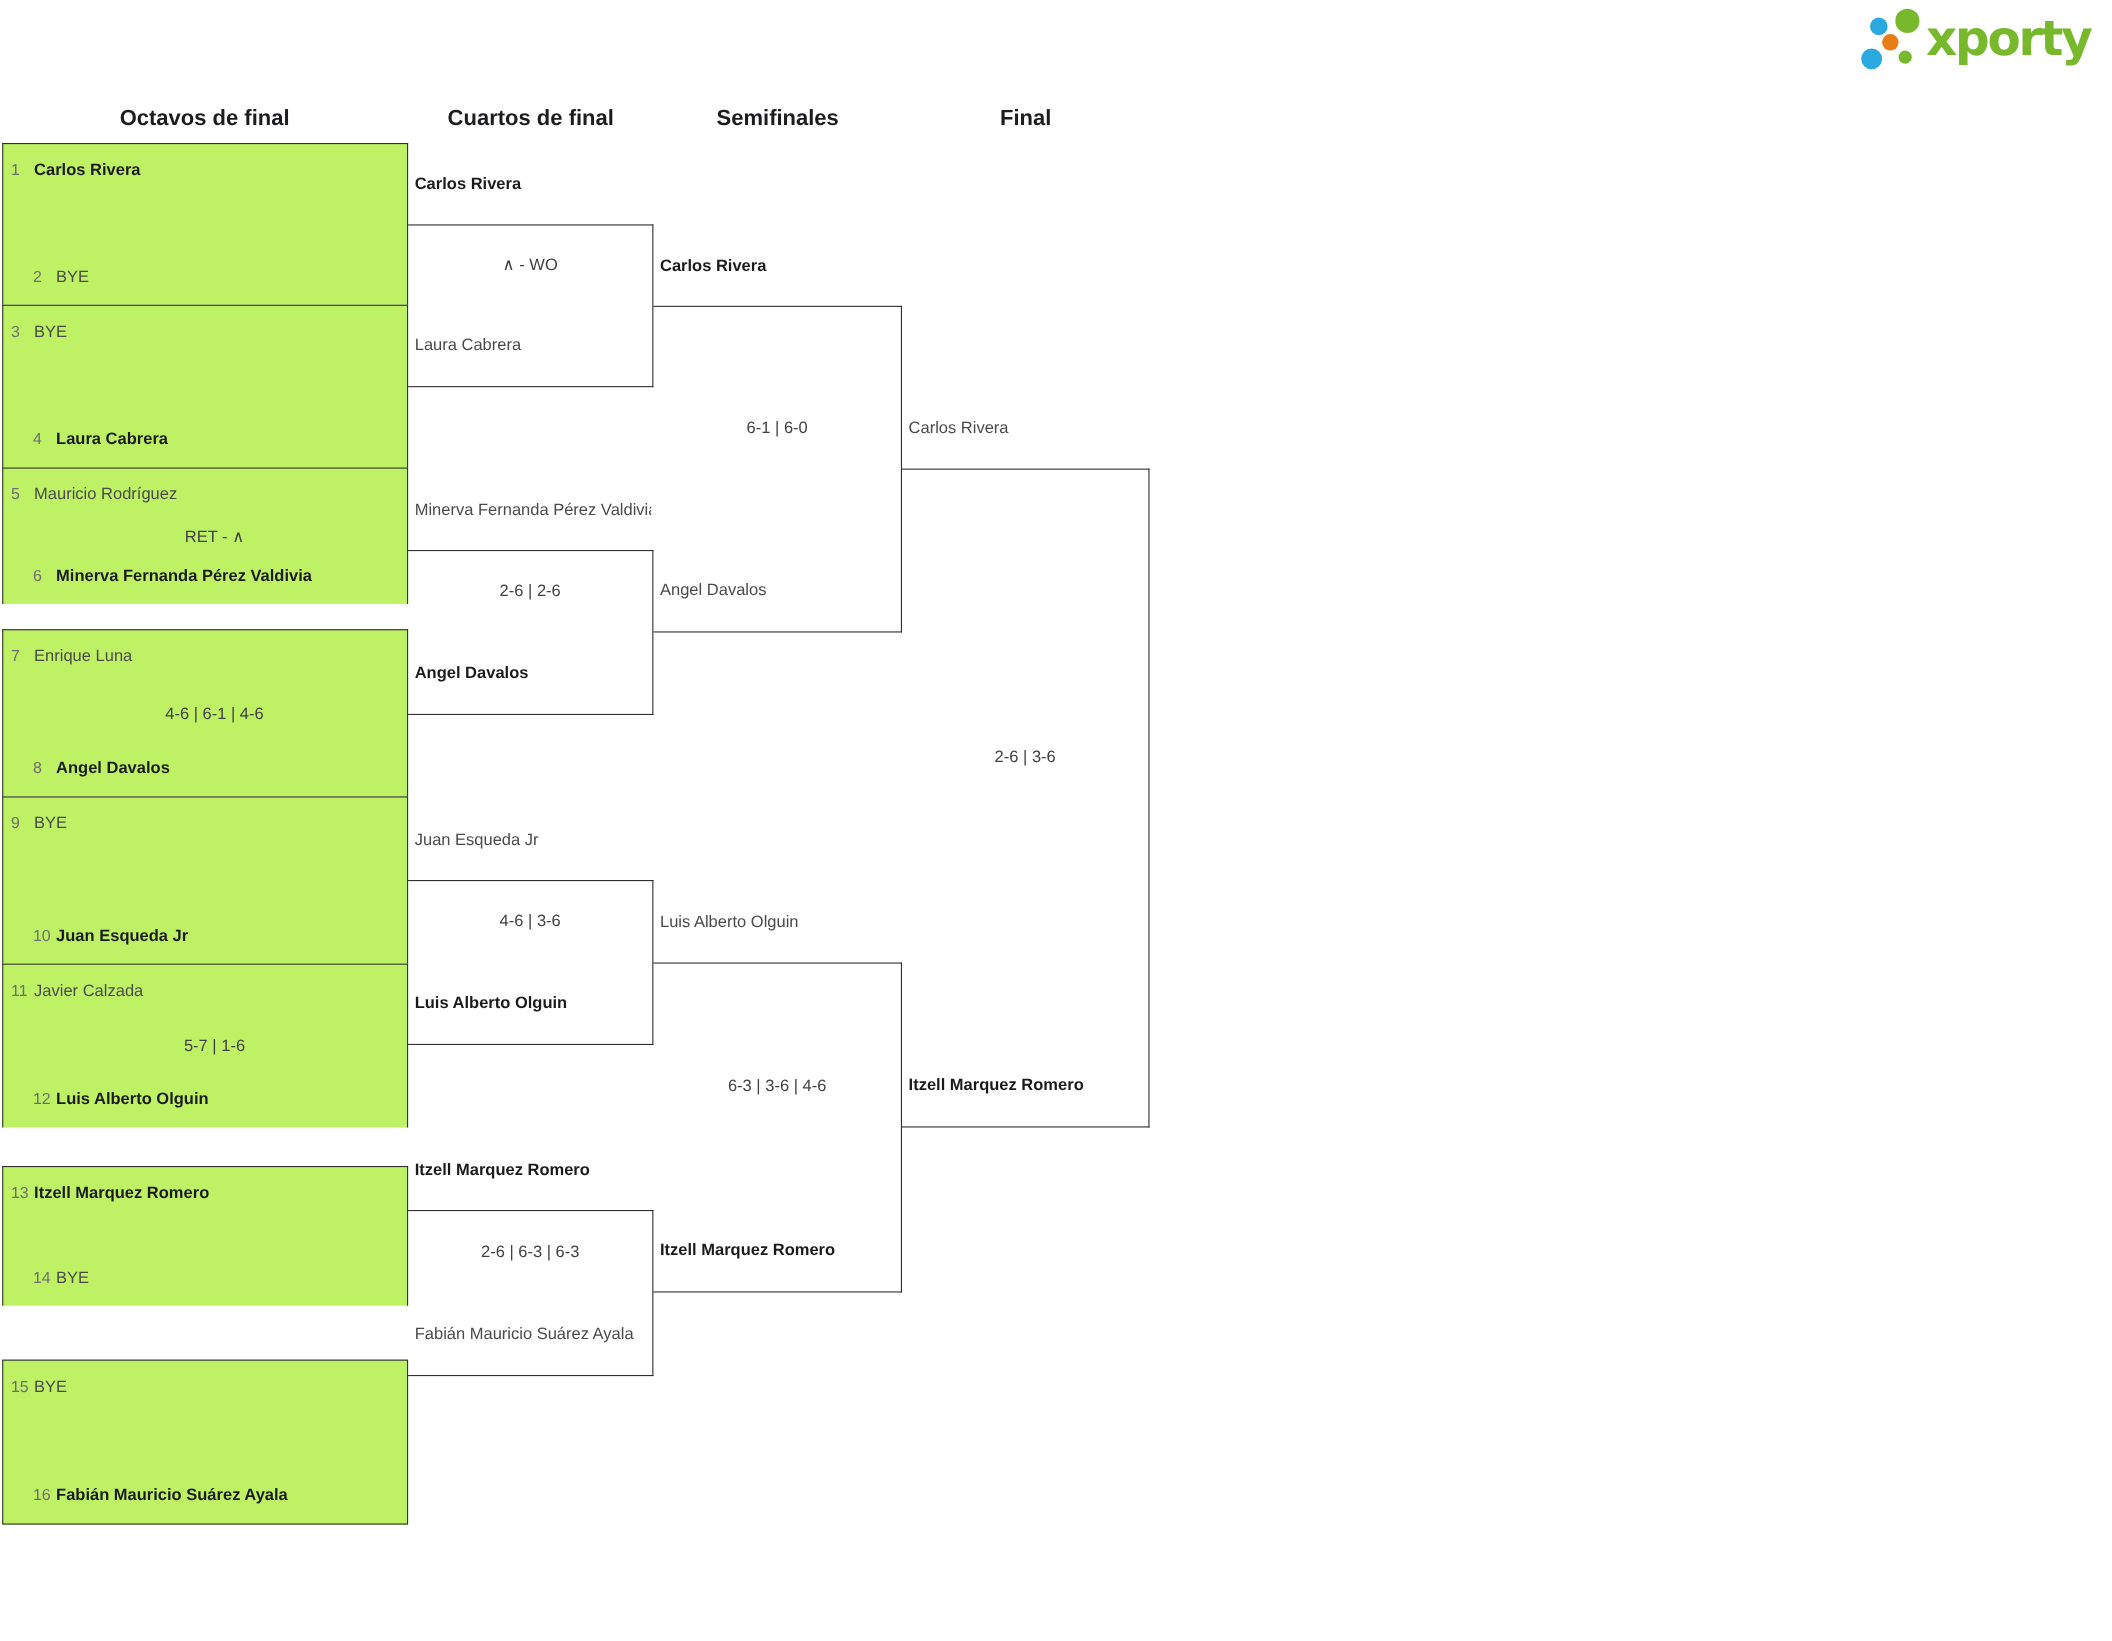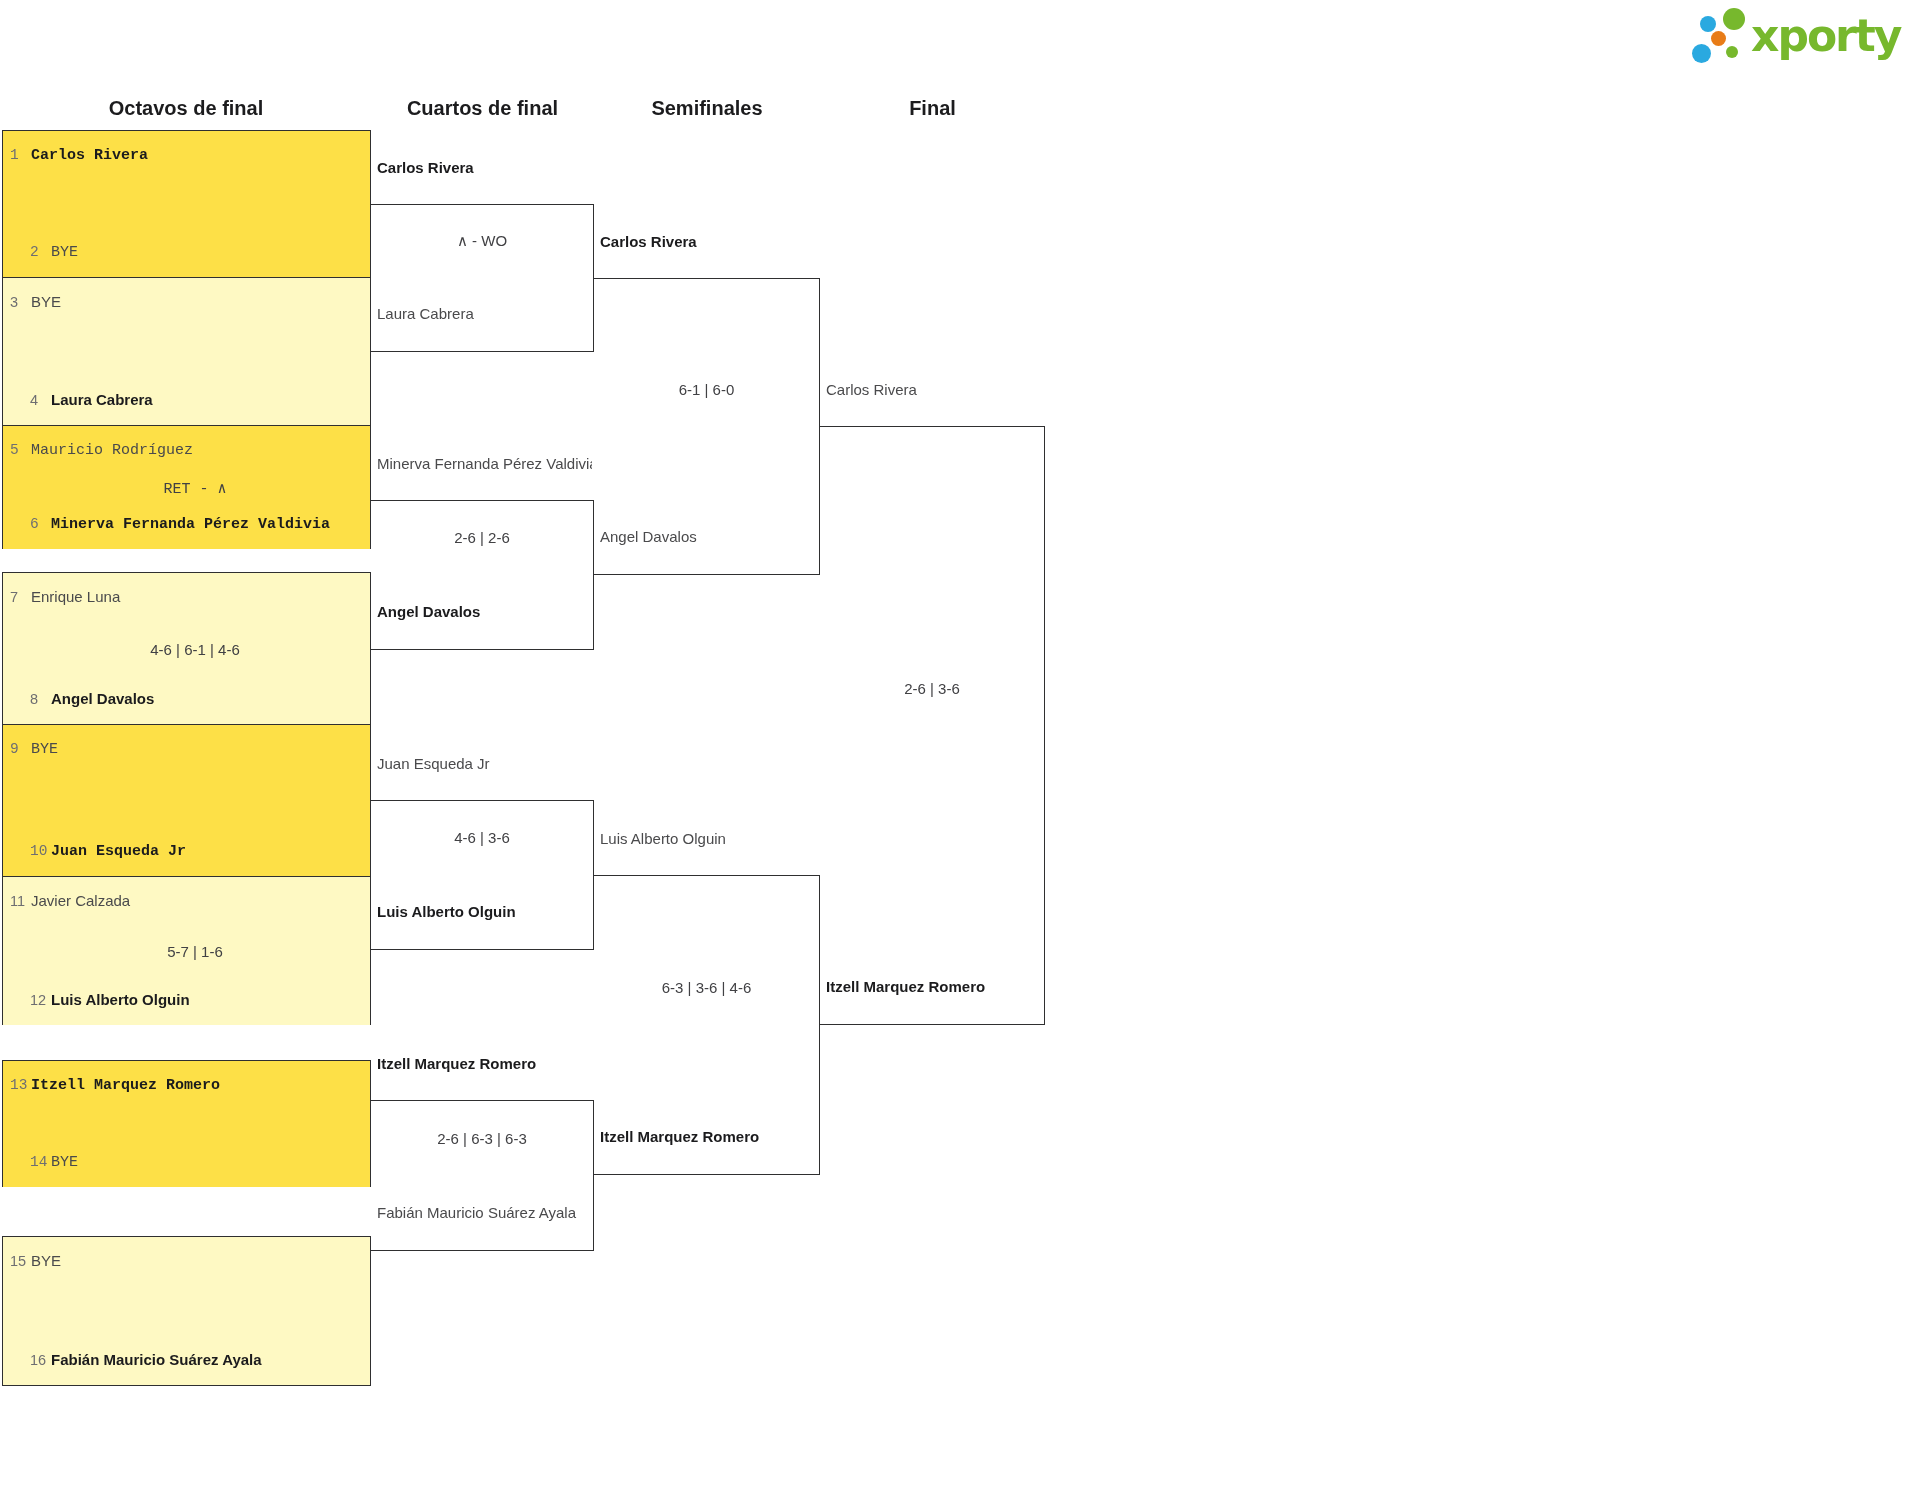--- a/index.html
+++ b/index.html
@@ -32,23 +32,23 @@
     position:absolute;top:97px;height:22px;line-height:22px;
     font-size:20px;font-weight:600;color:#1c1c1e;text-align:center;white-space:nowrap;
   }
   .colh.c1{left:36px;width:300px;}
   .colh.c2{left:371px;width:223px;}
   .colh.c3{left:594px;width:226px;}
   .colh.c4{left:820px;width:225px;}
   
   .m{position:absolute;box-sizing:border-box;}
   
-  .r1{left:2px;width:369px;background:#fef9c3;
+  .r1{left:2px;width:369px;background:#bef264;
       border:1px solid #2f2f30;border-bottom:none;}
-  .r1.g{background:#fde047;font-family:Liberation Mono, monospace;}
+  .r1.g{background:#bef264;}
   .r1.last{border-bottom:1px solid #2f2f30;}
   .row{position:absolute;left:7px;right:4px;height:22px;line-height:22px;
        font-size:15px;white-space:nowrap;overflow:hidden;color:#4a4a4c;}
   .row.p1{top:13px;}
   .row.p2{bottom:14px;margin-left:20px;}
   .seed{display:inline-block;min-width:21px;color:#6e6e71;font-size:14.5px;}
   .sc1{position:absolute;left:0;right:0;top:50%;transform:translateY(-50%);
        text-align:center;font-size:15px;color:#414144;white-space:nowrap;padding-left:17px;}
   
   .bx{border:1px solid #2f2f30;border-left:none;background:transparent;}

